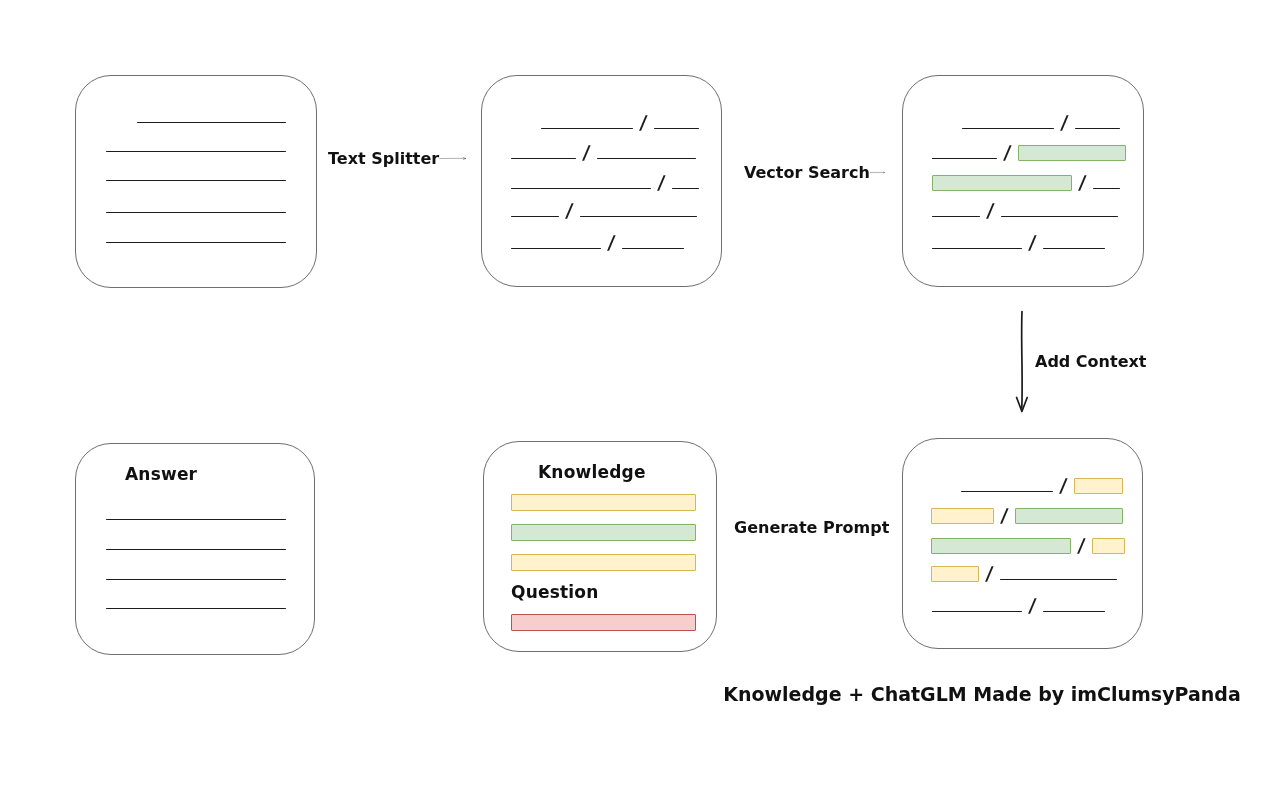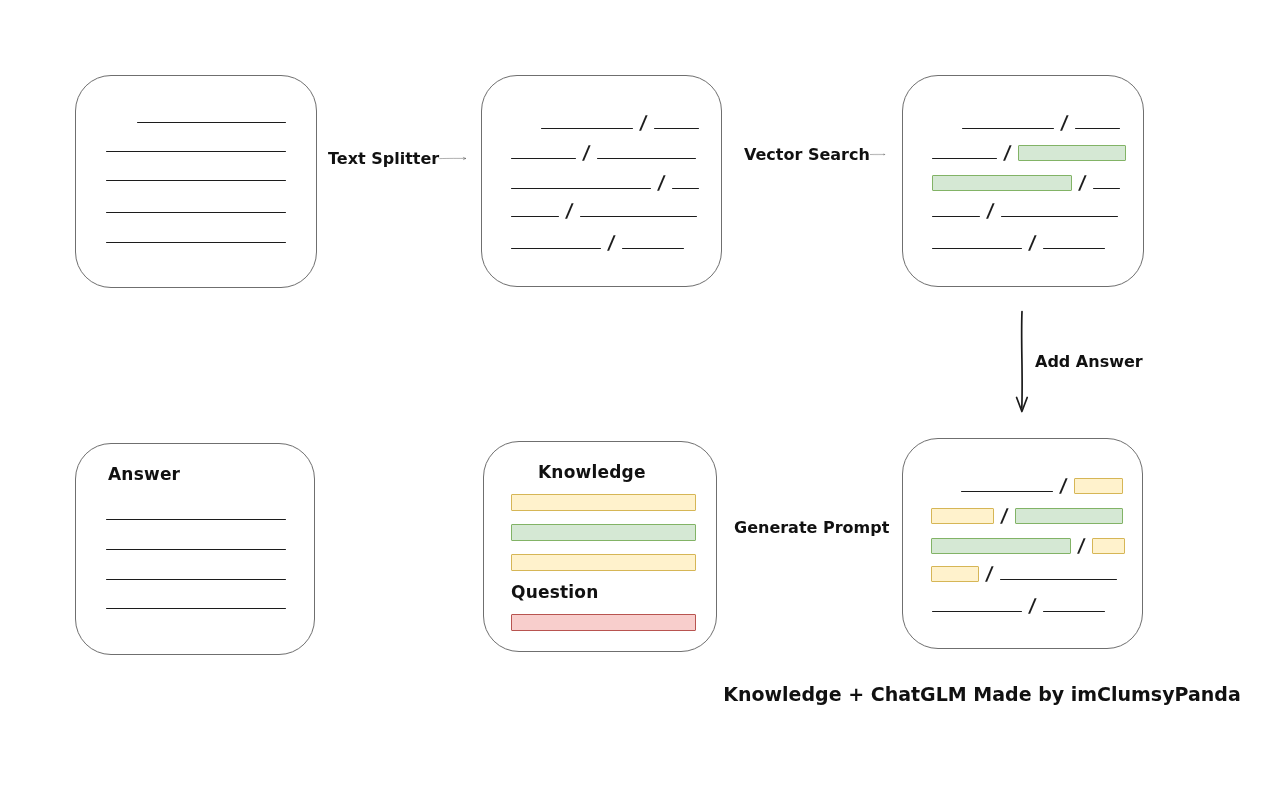--- a/index.html
+++ b/index.html
@@ -116,50 +116,50 @@
       </div>
       <div class="box" style="left: 483px; top: 441px; width: 234px; height: 211px; border-radius: 36px; border-color: rgb(111, 111, 111);">
         <div class="lbl" style="left: 30px; top: 20px; margin-left: 24px;">Knowledge</div>
         <div class="bar" style="left: 27px; top: 52px; width: 183px; height: 15px; background: rgb(255, 242, 204); border-color: rgb(214, 182, 86);"></div>
         <div class="bar" style="left: 27px; top: 82px; width: 183px; height: 15px; background: rgb(213, 232, 212); border-color: rgb(130, 179, 102);"></div>
         <div class="bar" style="left: 27px; top: 112px; width: 183px; height: 15px; background: rgb(255, 242, 204); border-color: rgb(214, 182, 86);"></div>
         <div class="lbl" style="left: 27px; top: 140px;">Question</div>
         <div class="bar" style="left: 27px; top: 172px; width: 183px; height: 15px; background: rgb(248, 206, 204); border-color: rgb(184, 84, 80);"></div>
       </div>
       <div class="box" style="left: 75px; top: 443px; width: 240px; height: 212px; border-radius: 36px; border-color: rgb(111, 111, 111);">
-        <div class="lbl" style="left: 32px; top: 20px;">Answer</div>
+        <div class="lbl" style="left: 49px; top: 20px;">Answer</div>
         <div class="hline" style="left: 30px; top: 75px; width: 180px;"></div>
         <div class="hline" style="left: 30px; top: 105px; width: 180px;"></div>
         <div class="hline" style="left: 30px; top: 135px; width: 180px;"></div>
         <div class="hline" style="left: 30px; top: 164px; width: 180px;"></div>
       </div>
     </div>
 
   <div class="connector" style="left:328px;top:148px;width:140px;">
     <div class="alabel">Text Splitter</div>
     <svg class="arrow" width="140" height="19" viewBox="0 0 140 19">
       <path d="M3 10 C45 8.8 98 8.6 129 9.3"></path>
       <path d="M118 4 L130.5 9.3 L118.6 14.8"></path>
     </svg>
   </div>
 
-  <div class="connector" style="left:744px;top:144px;width:142px;align-items:flex-end;">
+  <div class="connector" style="left:744px;top:162px;width:142px;align-items:flex-end;">
     <div class="alabel">Vector Search</div>
     <svg class="arrow" width="142" height="19" viewBox="0 0 142 19">
       <path d="M3 9.2 C46 6.9 101 7 130 9.1"></path>
       <path d="M3 9.9 C46 11.7 101 11.5 130 9.7"></path>
       <path d="M119 3.8 L131 9.4 L119.4 15"></path>
     </svg>
   </div>
 
   <svg class="arrow" style="position:absolute;left:1012px;top:309px;" width="20" height="108" viewBox="0 0 20 108">
     <path d="M10 2.5 C8.8 32 11 66 9.8 99"></path>
     <path d="M4.6 88.5 L9.9 102.5 L15.2 88.5"></path>
   </svg>
-  <div class="vlabel" style="left:1035px;top:352px;">Add Answer</div>
+  <div class="vlabel" style="left:1035px;top:352px;">Add Context</div>
 
   <div class="connector" style="left:734px;top:517px;width:152px;align-items:center;">
     <div class="alabel">Generate Prompt</div>
     <svg class="arrow" width="152" height="19" viewBox="0 0 152 19">
       <path d="M147 9.2 C104 7 49 7.1 15 9.2"></path>
       <path d="M147 9.8 C104 11.7 49 11.5 15 9.7"></path>
       <path d="M27 3.8 L13.5 9.4 L27 15"></path>
     </svg>
   </div>
 

